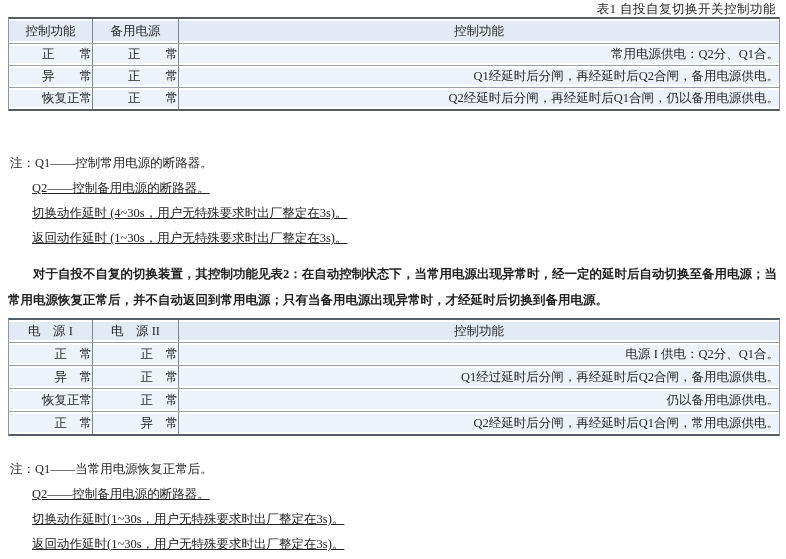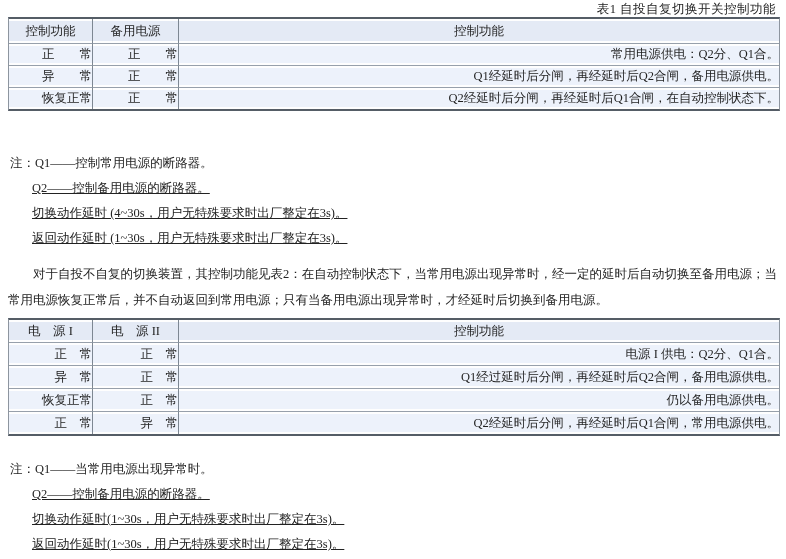--- a/index.html
+++ b/index.html
@@ -57,20 +57,21 @@
   .notes.second { margin-top: 21px; }
   .note-line { line-height: 25px; color: #222; }
   .note-line.indent { padding-left: 22px; text-decoration: underline; }
 
   .body-para {
     margin: 10px 9px 0 8px;
     line-height: 26px;
     text-align: justify;
     text-indent: 2em;
     color: #222;
+    font-weight: bold;
   }
 
   .gap-before-t2 { height: 5px; }
 </style>
 </head>
 <body>
 
 <div class="page">
 
   <div class="tbl-caption">表1  自投自复切换开关控制功能</div>
@@ -93,21 +94,21 @@
       <td class="func">常用电源供电：Q2分、Q1合。</td>
     </tr>
     <tr>
       <td class="center vline">异　　常</td>
       <td class="center vline">正　　常</td>
       <td class="func">Q1经延时后分闸，再经延时后Q2合闸，备用电源供电。</td>
     </tr>
     <tr>
       <td class="center vline">恢复正常</td>
       <td class="center vline">正　　常</td>
-      <td class="func">Q2经延时后分闸，再经延时后Q1合闸，在自动控制状态下。</td>
+      <td class="func">Q2经延时后分闸，再经延时后Q1合闸，仍以备用电源供电。</td>
     </tr>
   </tbody>
     </table>
 
   <div class="notes">
     <div class="note-line">注：Q1——控制常用电源的断路器。</div>
     <div class="note-line indent">Q2——控制备用电源的断路器。</div>
     <div class="note-line indent">切换动作延时 (4~30s，用户无特殊要求时出厂整定在3s)。</div>
     <div class="note-line indent">返回动作延时 (1~30s，用户无特殊要求时出厂整定在3s)。</div>
   </div>
@@ -145,19 +146,19 @@
     </tr>
     <tr>
       <td class="center vline">正　常</td>
       <td class="center vline">异　常</td>
       <td class="func">Q2经延时后分闸，再经延时后Q1合闸，常用电源供电。</td>
     </tr>
   </tbody>
     </table>
 
   <div class="notes second">
-    <div class="note-line">注：Q1——当常用电源出现异常时。</div>
+    <div class="note-line">注：Q1——当常用电源恢复正常后。</div>
     <div class="note-line indent">Q2——控制备用电源的断路器。</div>
     <div class="note-line indent">切换动作延时(1~30s，用户无特殊要求时出厂整定在3s)。</div>
     <div class="note-line indent">返回动作延时(1~30s，用户无特殊要求时出厂整定在3s)。</div>
   </div>
 
 </div>
 
 </body></html>

